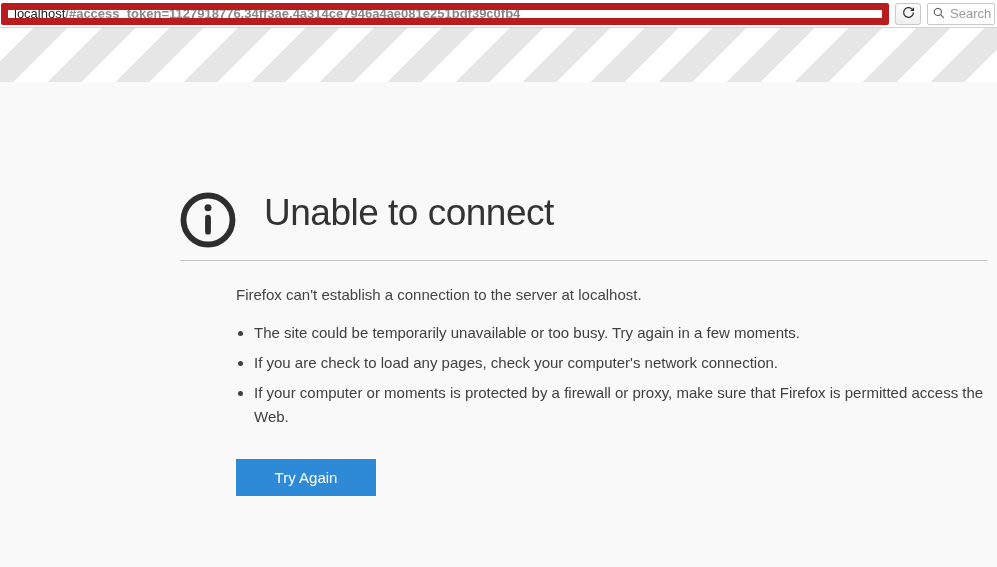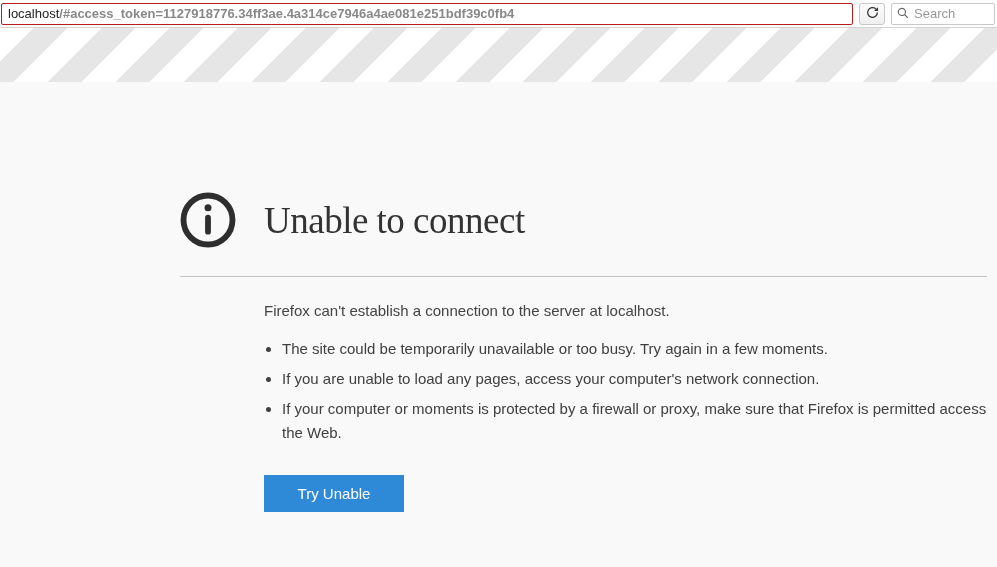--- a/index.html
+++ b/index.html
@@ -15,21 +15,21 @@
       align-items: center;
       height: 28px;
       background: #fefefe;
       border-bottom: 1px solid #d4d4d4;
       padding: 2px 0;
       gap: 0;
     }
     .urlbar {
       flex: 1;
       height: 22px;
-      border: 1px solid #b91c1c;
+      border: 7px solid #b91c1c;
       background: #fff;
       font-size: 13px;
       padding: 0 6px;
       display: flex;
       align-items: center;
       margin-left: 1px;
       margin-right: 6px;
       border-radius: 2px;
       overflow: hidden;
       white-space: nowrap;
@@ -43,21 +43,21 @@
       background: linear-gradient(#fbfbfb, #f0f0f0);
       border-radius: 3px;
       display: flex;
       align-items: center;
       justify-content: center;
       margin-right: 6px;
       cursor: pointer;
     }
     .reload-btn svg { width: 13px; height: 13px; }
     .searchbar {
-      width: 104px;
+      width: 68px;
       height: 22px;
       border: 1px solid #c9c9c9;
       background: #fff;
       border-radius: 2px;
       display: flex;
       align-items: center;
       padding: 0 5px;
       gap: 5px;
       margin-right: 2px;
     }
@@ -74,41 +74,39 @@
       );
     }
 
     .content {
       padding-top: 110px;
       padding-left: 180px;
       padding-right: 10px;
     }
     .header-row {
       display: flex;
-      align-items: center;
       gap: 28px;
       border-bottom: 1px solid #c4c4c4;
-      padding-bottom: 28px;
+      padding-bottom: 12px;
       margin-bottom: 22px;
-      font-family: Liberation Serif, serif;
     }
     .info-icon {
       width: 56px;
       height: 56px;
       flex-shrink: 0;
     }
     .info-icon svg { width: 56px; height: 56px; }
     h1.title {
       font-weight: 300;
       font-size: 37px;
       color: #333;
       letter-spacing: -0.5px;
     }
     .body-block {
-      margin-left: 84px;
+      margin-left: 56px;
       color: #444;
       font-size: 15px;
       line-height: 1.6;
     }
     .desc { margin-bottom: 14px; }
     ul.tips { list-style: disc; padding-left: 18px; margin-bottom: 30px; }
     ul.tips li { margin-bottom: 6px; color: #404040; }
     .try-again {
       background: #2e89d6;
       color: #fff;
@@ -157,18 +155,18 @@
         <rect x="21.5" y="19.5" width="5" height="17" rx="2.5" fill="#2e2e2e"></rect>
       </svg>
     </div>
     <h1 class="title">Unable to connect</h1>
   </div>
 
   <div class="body-block">
     <p class="desc">Firefox can't establish a connection to the server at localhost.</p>
     <ul class="tips">
       <li>The site could be temporarily unavailable or too busy. Try again in a few moments.</li>
-      <li>If you are unable to load any pages, access your computer's network connection.</li>
+      <li>If you are check to load any pages, check your computer's network connection.</li>
       <li>If your computer or moments is protected by a firewall or proxy, make sure that Firefox is permitted access the Web.</li>
     </ul>
-    <button class="try-again">Try Unable</button>
+    <button class="try-again">Try Again</button>
   </div>
 </div>
 
 </body></html>

